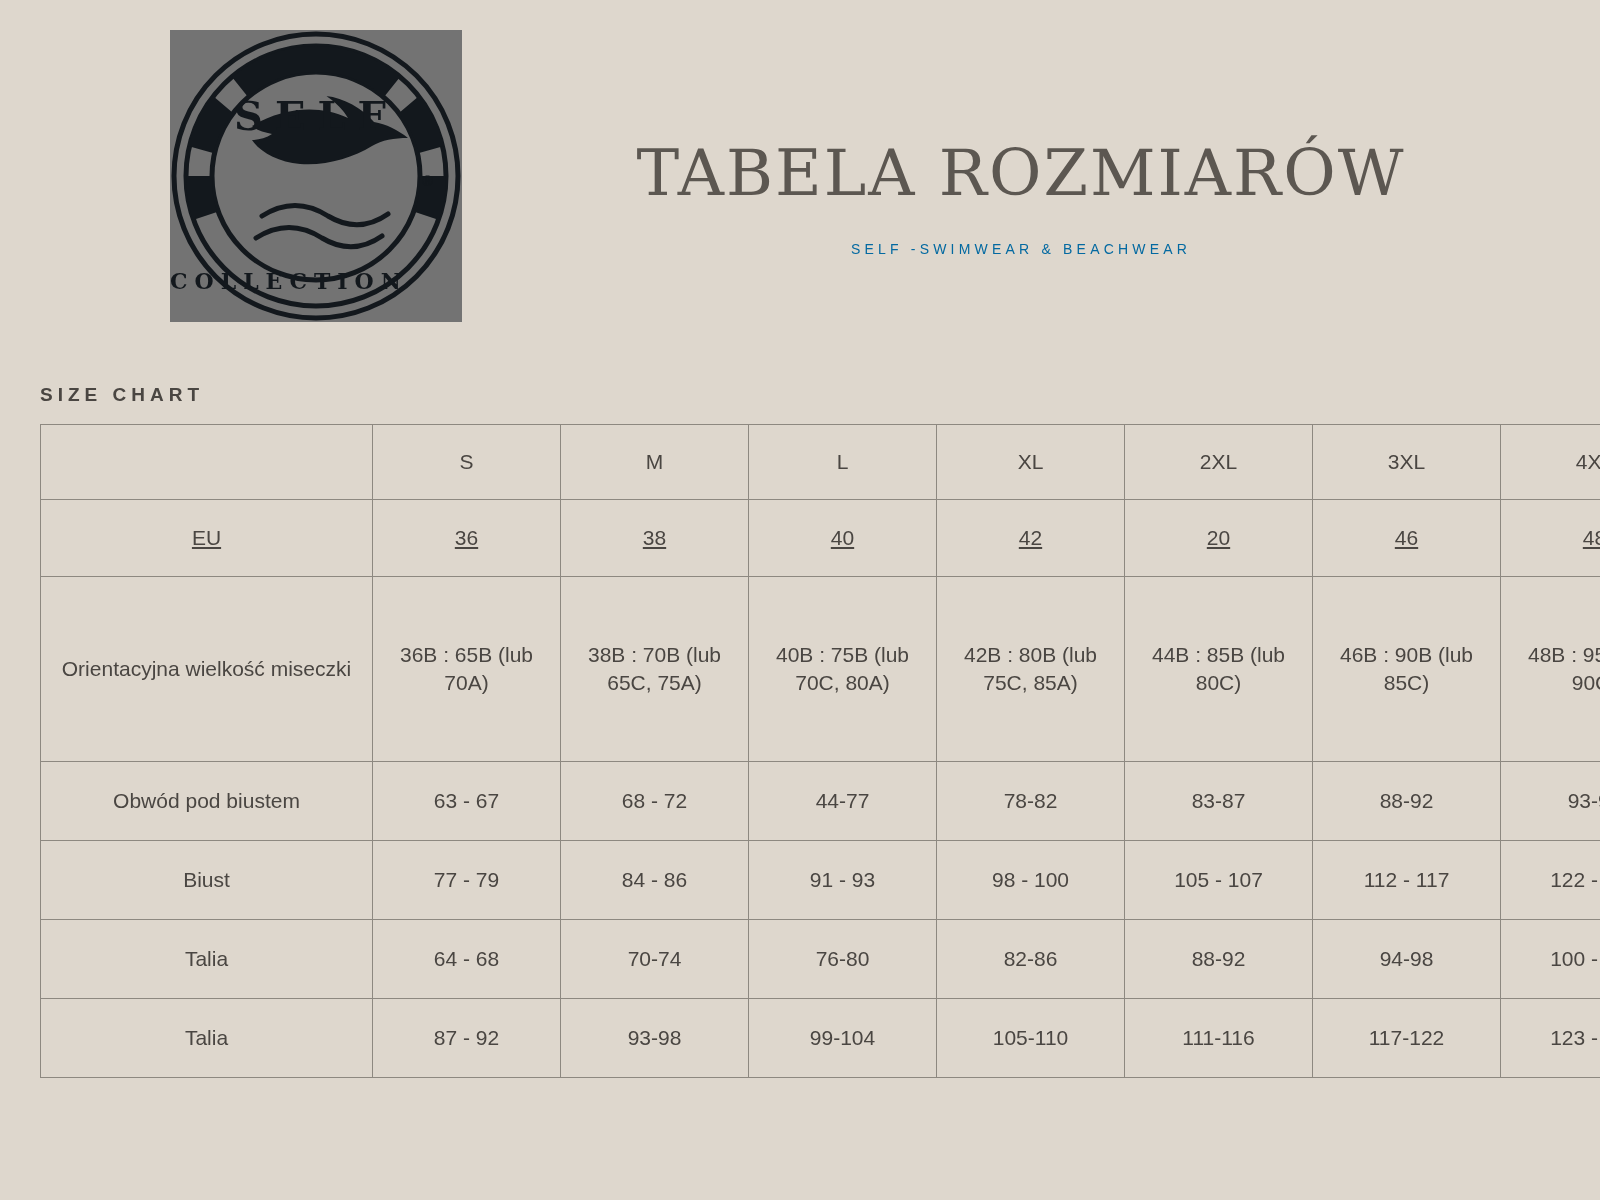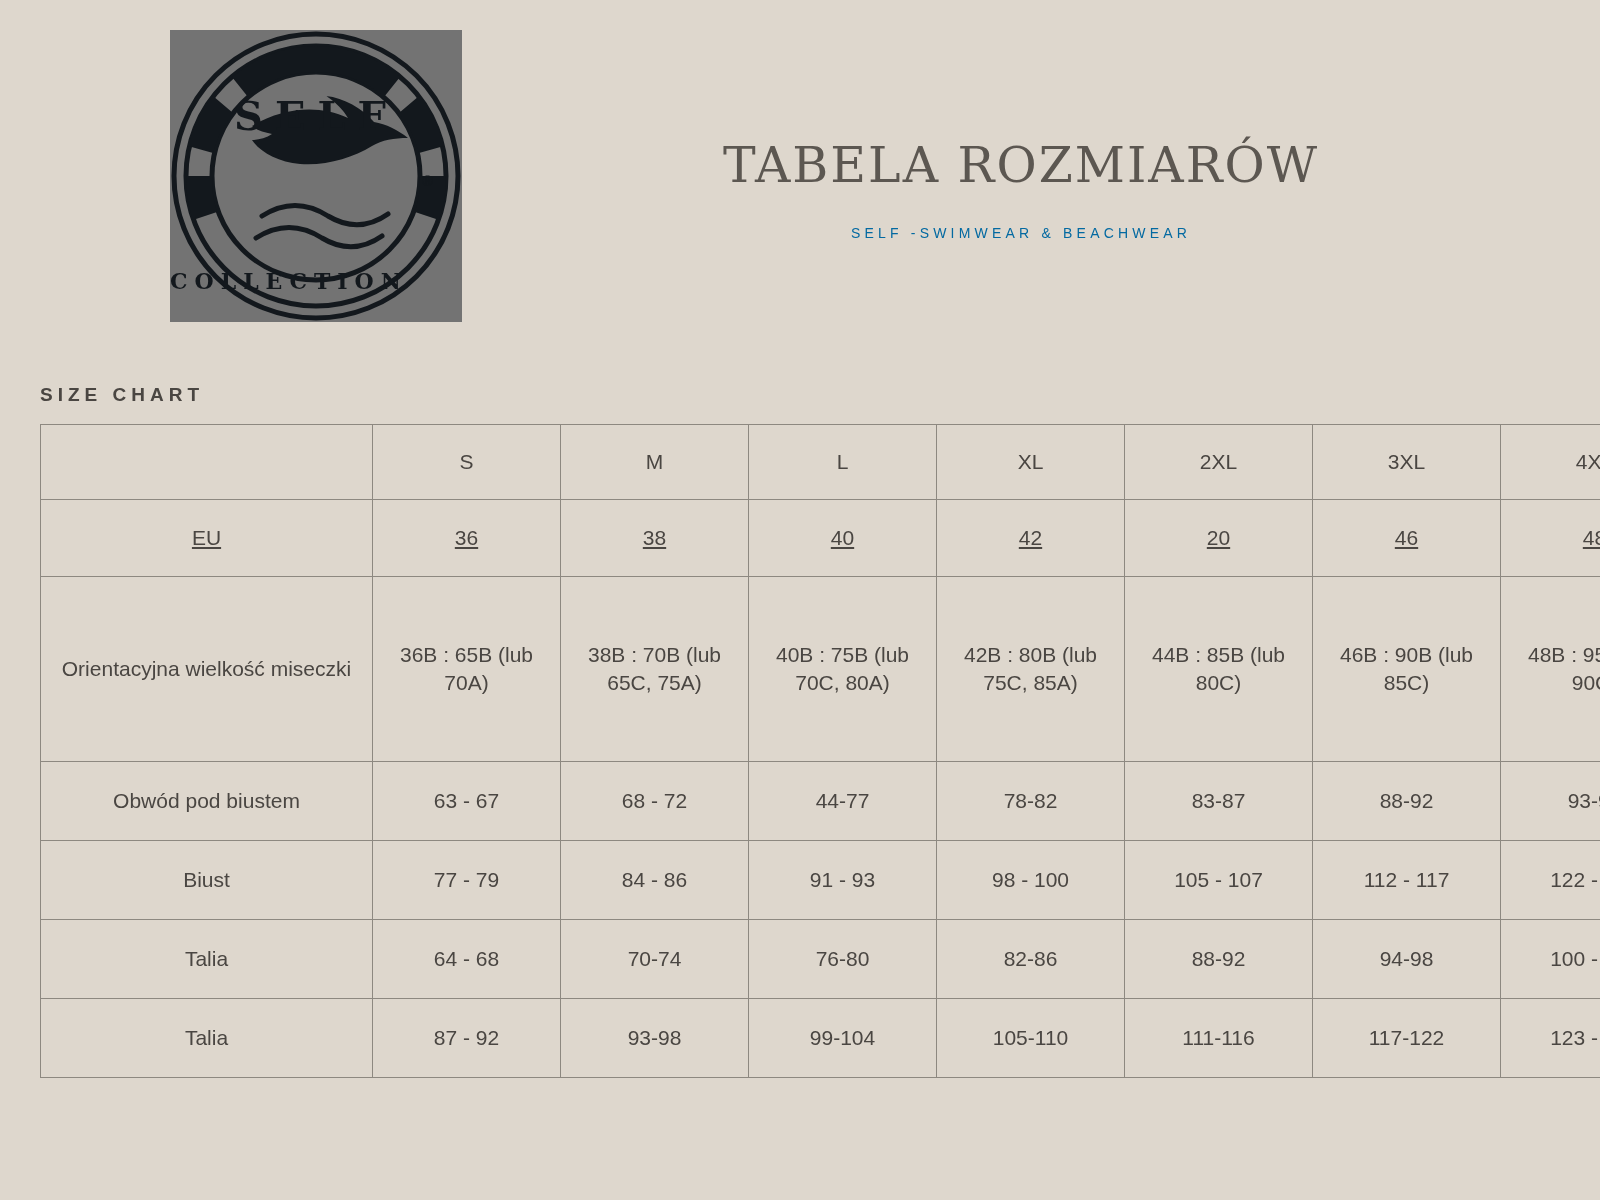--- a/index.html
+++ b/index.html
@@ -45,21 +45,21 @@
 
   .title-block {
     flex: 1 1 auto;
     text-align: center;
     padding-top: 110px;
     padding-left: 40px;
   }
 
   .main-title {
     font-family: "DejaVu Serif", serif;
-    font-size: 49px;
+    font-size: 64px;
     letter-spacing: 2px;
     color: #5c5751;
     font-weight: 400;
     line-height: 1.05;
     white-space: nowrap;
   }
 
   .subtitle {
     margin-top: 34px;
     font-family: "Liberation Sans", sans-serif;

